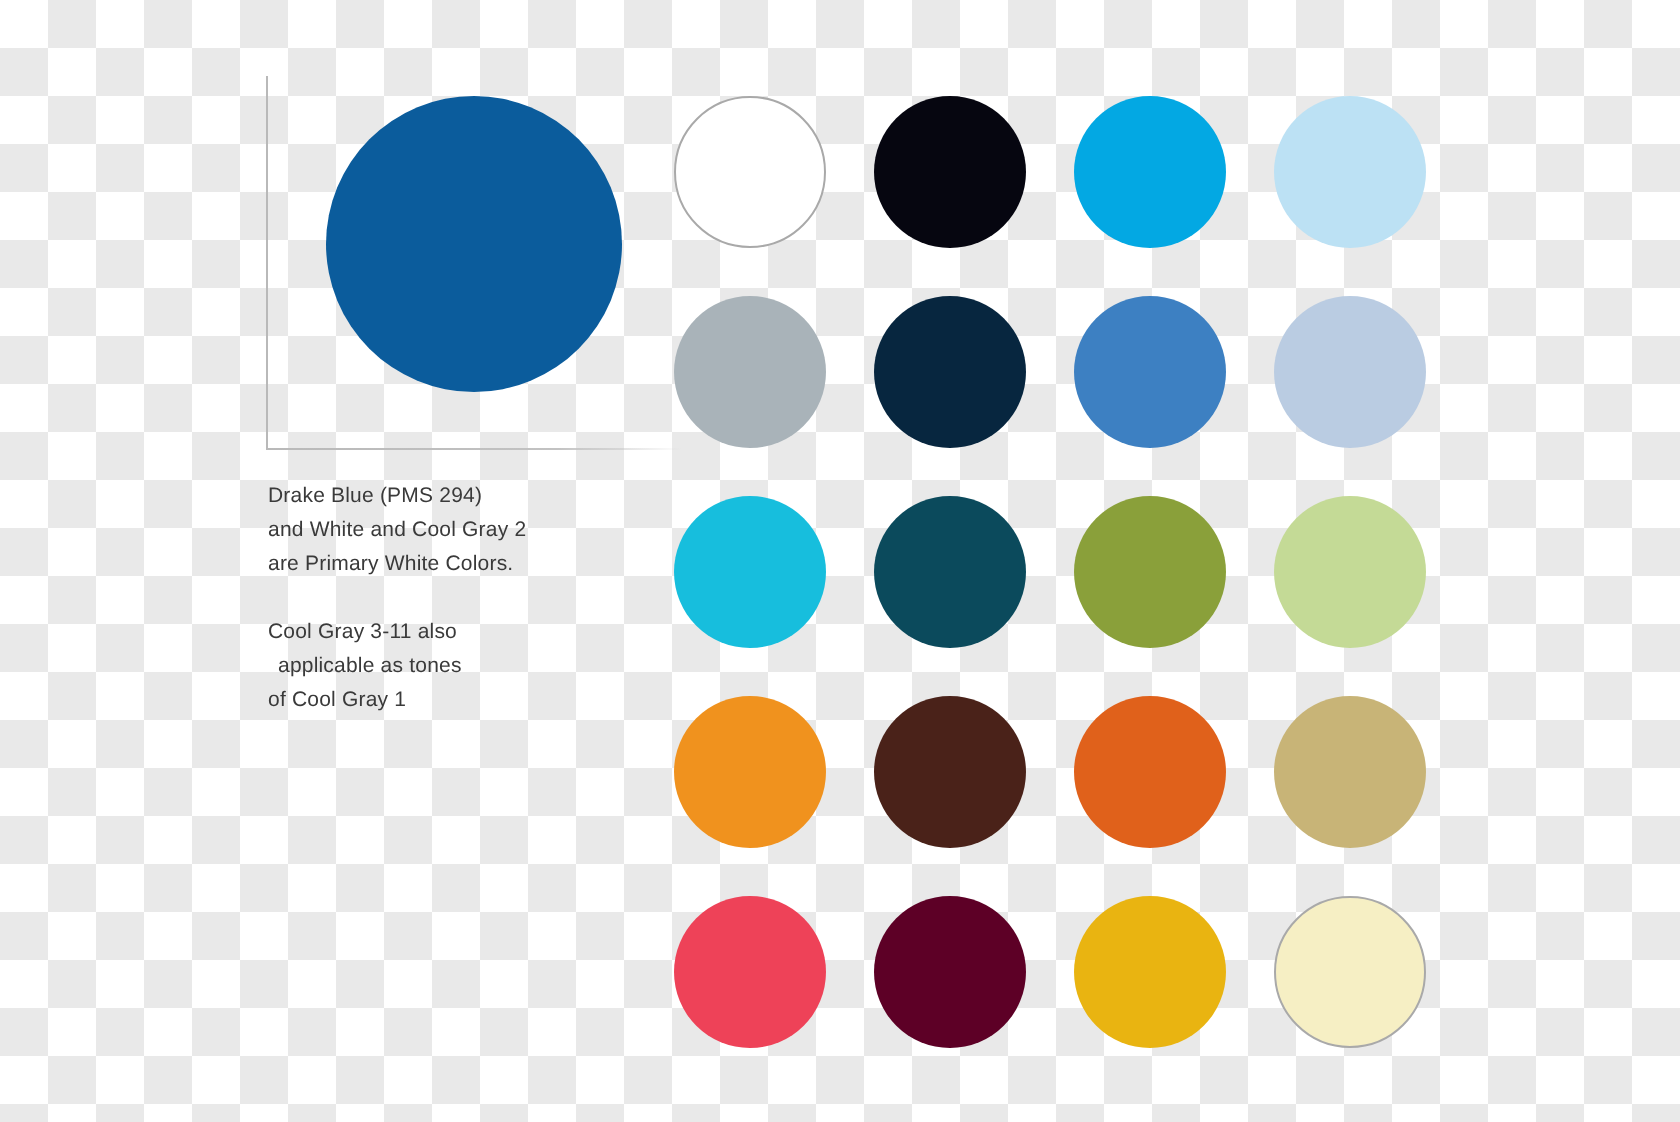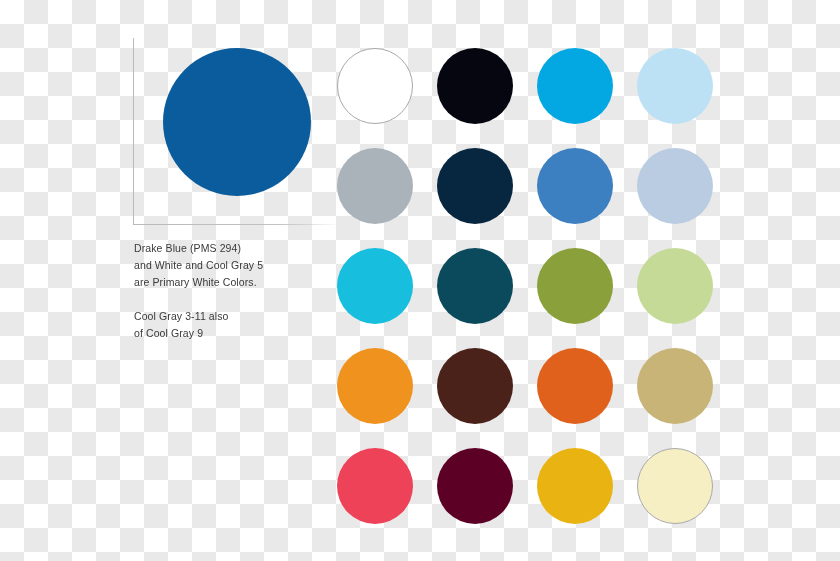--- a/index.html
+++ b/index.html
@@ -108,26 +108,27 @@
 <div id="canvas">
 
   <div class="rule-v"></div>
   <div class="rule-h"></div>
 
   <div class="hero-circle" id="hero-circle" title="Drake Blue (PMS 294)" style="width: 148px; height: 148px; background: rgb(11, 92, 156); left: 163px; top: 48px;"></div>
 
   <div class="notes">
     <p>
       <span>Drake Blue  (PMS 294)</span><br>
-      <span>and White and Cool Gray 5</span><br>
+      <span>and White and Cool Gray 2</span><br>
       <span>are Primary White Colors.</span>
     </p>
     <p class="second">
       <span>Cool Gray 3-11 also</span><br>
-      <span>of Cool Gray 9</span>
+      <span class="indent">applicable as tones</span>
+      <span>of Cool Gray 1</span>
     </p>
   </div>
 
   <div id="swatch-grid">
       <div class="swatch-cell">
         <div class="swatch outlined" title="#FFFFFF" style="background: rgb(255, 255, 255);"></div>
       </div>
       <div class="swatch-cell">
         <div class="swatch" title="#060610" style="background: rgb(6, 6, 16);"></div>
       </div>

